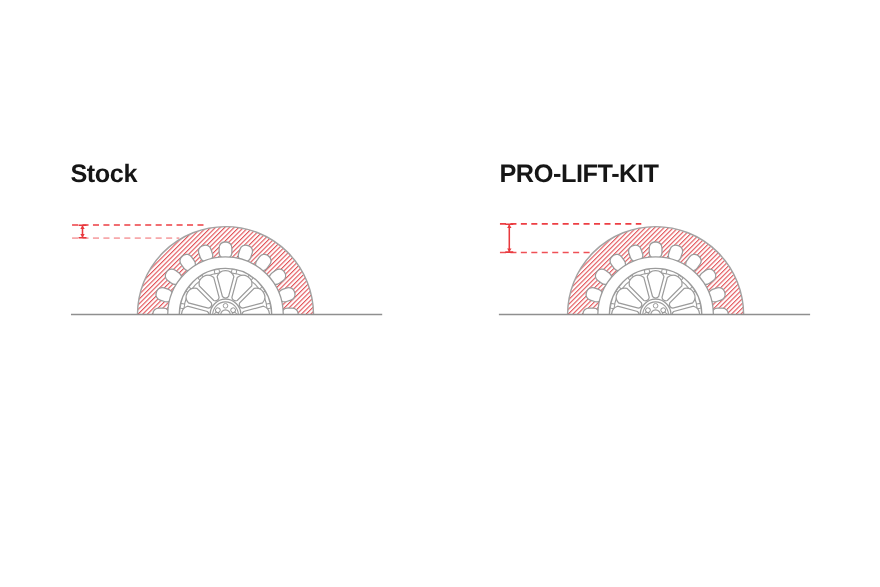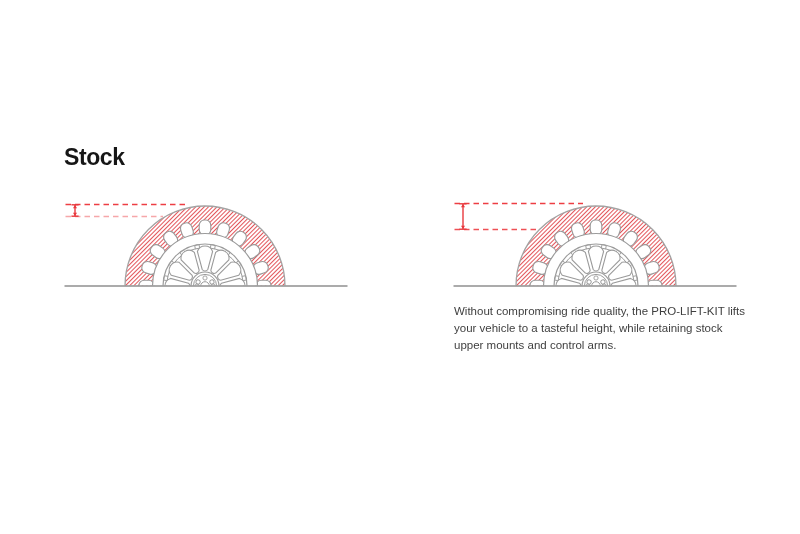--- a/index.html
+++ b/index.html
@@ -130,20 +130,21 @@
           </g>
           <circle r="4.3" fill="none" stroke-width="1"></circle>
         </g>
       </g>
     </g>
 
     <line x1="0.5" y1="101" x2="283.5" y2="101" stroke="#8f8f8f" stroke-width="1.4"></line>
   </svg>
 
 
+  <h2 class="panel-title right">PRO-LIFT-KIT</h2>
 
   <svg class="diagram right" viewBox="0 0 284 103" width="284" height="103" aria-hidden="true">
     <defs>
       <pattern id="hatchR" width="3" height="3" patternUnits="userSpaceOnUse" patternTransform="rotate(45)">
         <line x1="0.5" y1="-1" x2="0.5" y2="4" stroke="#e25459" stroke-width="1.05"></line>
       </pattern>
       <clipPath id="clipR">
           <rect x="0" y="0" width="284" height="100.4"></rect>
         </clipPath>
       <rect id="knobR" x="-5.8" y="-66" width="11.6" height="15" rx="5" ry="5.4"></rect>
@@ -217,15 +218,14 @@
             <use href="#boltR" transform="rotate(90)"></use>
           </g>
           <circle r="4.3" fill="none" stroke-width="1"></circle>
         </g>
       </g>
     </g>
 
     <line x1="0.5" y1="101" x2="283.5" y2="101" stroke="#8f8f8f" stroke-width="1.4"></line>
   </svg>
 
-  <p class="panel-desc right">Without compromising ride quality, the PRO-LIFT-KIT lifts your vehicle to a tasteful height, while retaining stock upper mounts and control arms.</p>
 
 </div>
 
 </body></html>

